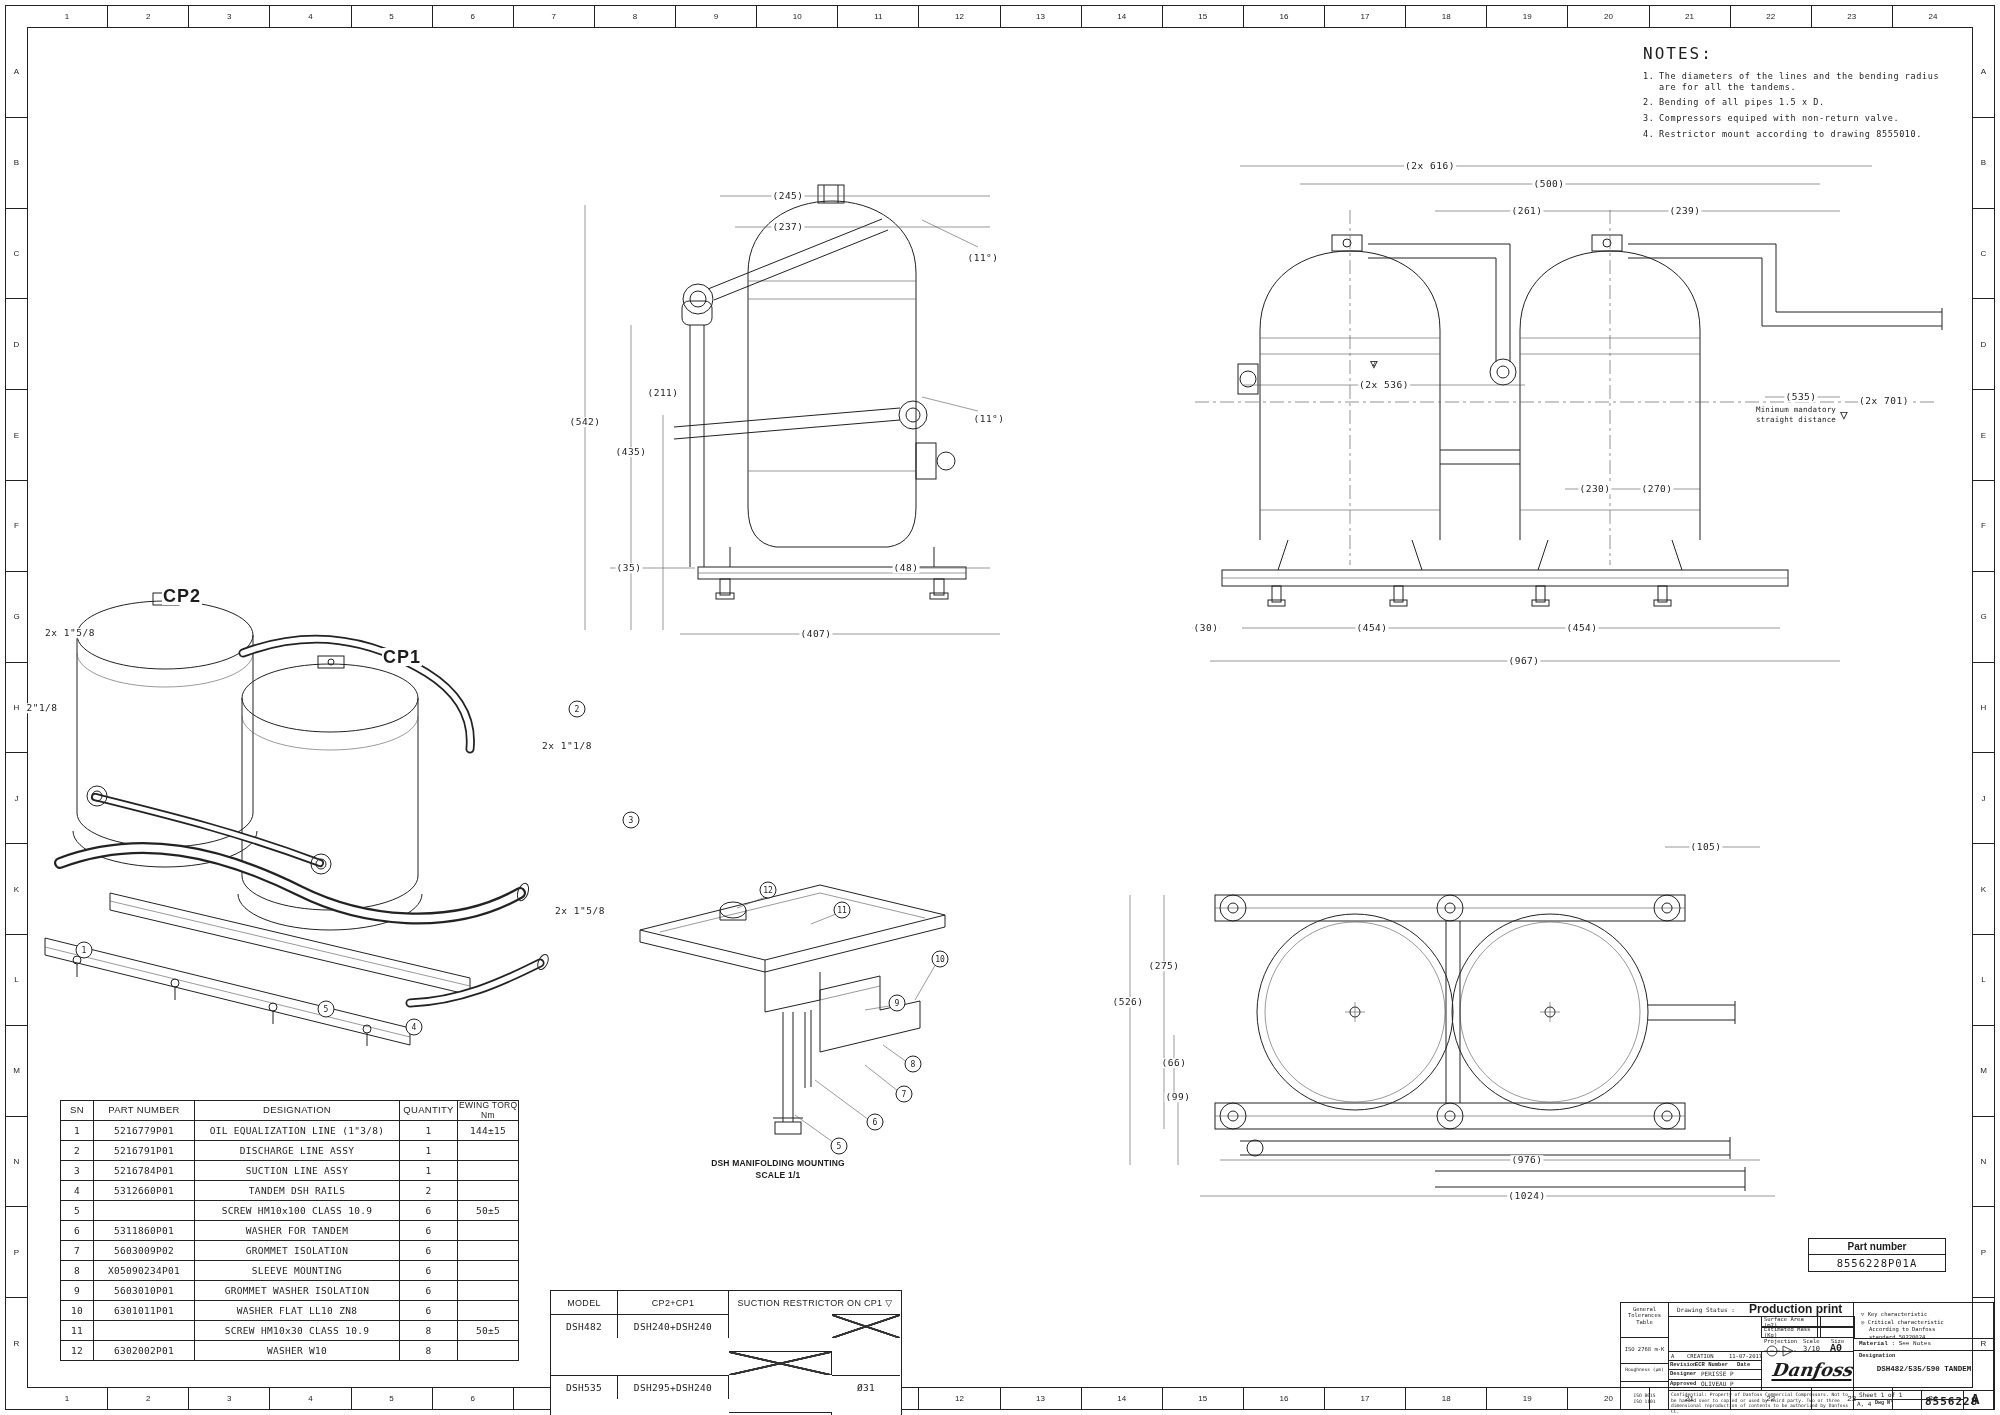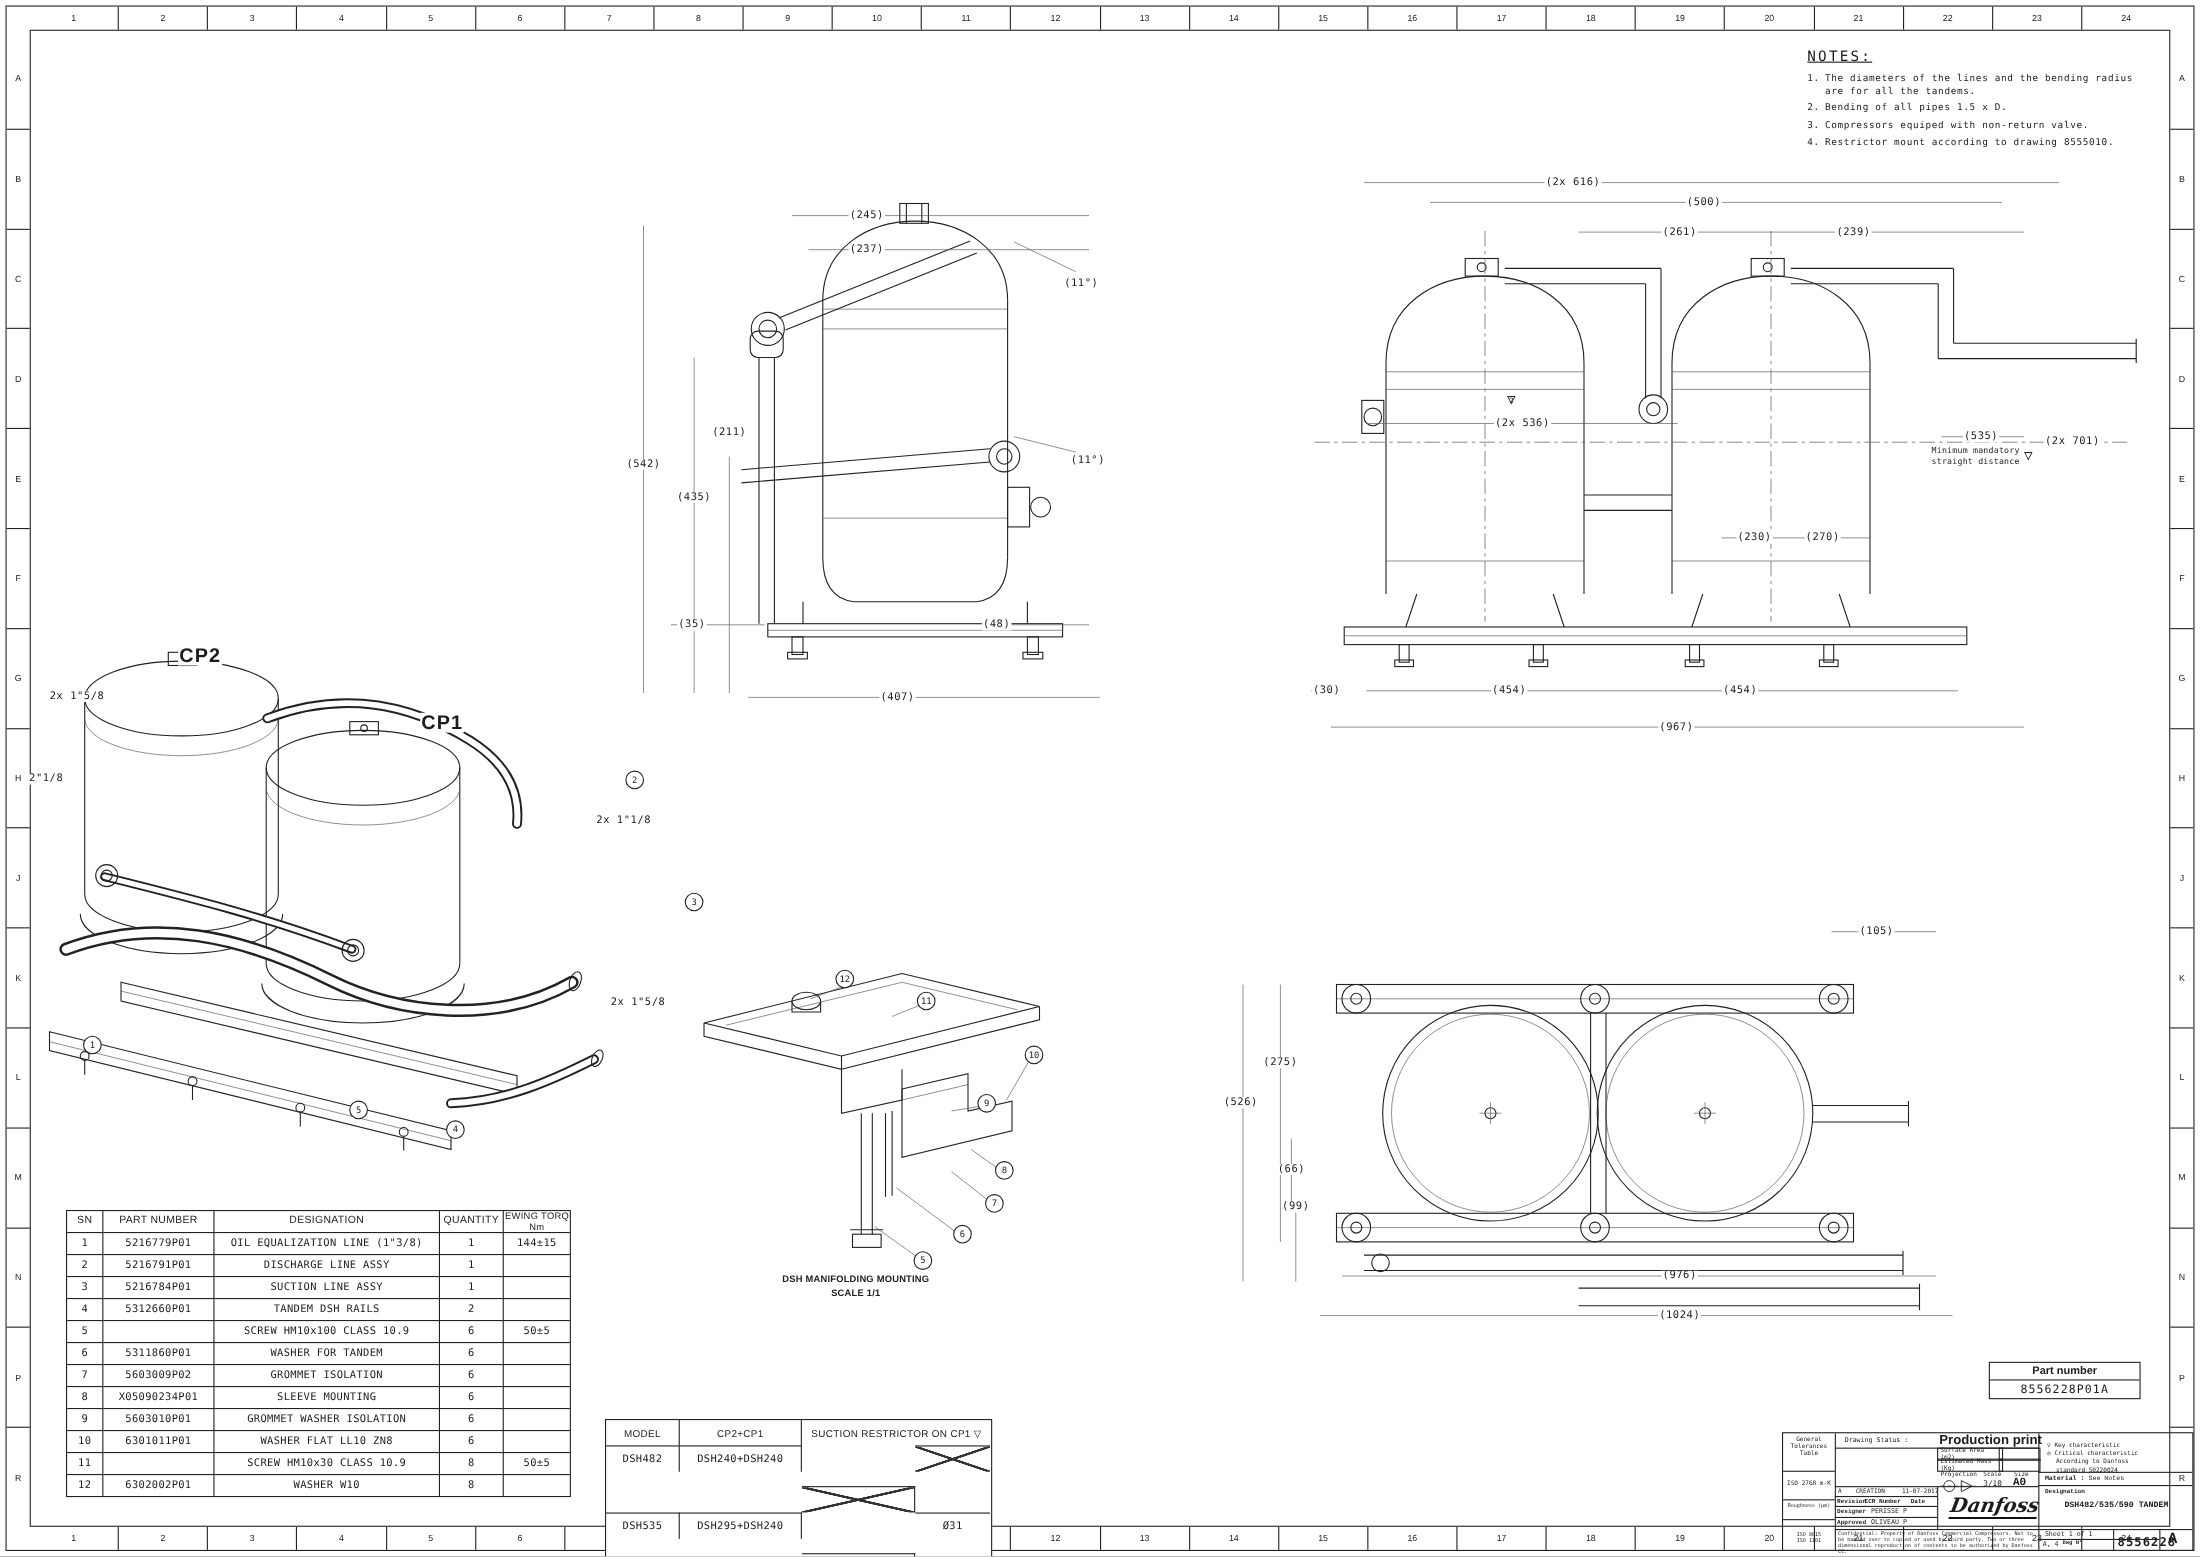--- a/index.html
+++ b/index.html
@@ -11,21 +11,21 @@
   .band{position:absolute;display:flex;font:8px "Liberation Sans",sans-serif;color:#222;}
   .band-h{left:27px;right:27px;height:21px;flex-direction:row;}
   .band-h.top{top:6px;} .band-h.bottom{bottom:6px;}
   .band-v{top:27px;bottom:27px;width:21px;flex-direction:column;}
   .band-v.left{left:6px;} .band-v.right{right:6px;}
   .band .cell{flex:1;display:flex;align-items:center;justify-content:center;}
   .band-h .cell{border-right:1px solid #222;} .band-h .cell:last-child{border-right:none;}
   .band-v .cell{border-bottom:1px solid #222;} .band-v .cell:last-child{border-bottom:none;}
   
   #notes{position:absolute;left:1643px;top:44px;width:300px;font-size:8.5px;letter-spacing:.6px;}
-  #notes .nt{font-size:13px;letter-spacing:2px;text-decoration:underline;margin-bottom:8px;}
+  #notes .nt{font-size:16px;letter-spacing:2px;margin-bottom:8px;}
   #notes .ni{display:flex;margin-bottom:5px;line-height:1.25;}
   #notes .ni .nn{width:16px;flex:none;}
   
   .dim{position:absolute;transform:translate(-50%,-50%);font-size:9.5px;letter-spacing:.5px;
        white-space:nowrap;background:#fff;padding:0 1px;line-height:1;}
   .dim.small{font-size:7.5px;letter-spacing:.2px;}
   .dim.big{font-size:18px;font-weight:bold;font-family:"Liberation Sans",sans-serif;letter-spacing:1px;}
   .dim.caption{font-size:8.5px;font-weight:bold;font-family:"Liberation Sans",sans-serif;letter-spacing:.2px;}
   .balloon{position:absolute;transform:translate(-50%,-50%);width:15px;height:15px;border:1px solid #222;
            border-radius:50%;background:#fff;display:flex;align-items:center;justify-content:center;
@@ -709,21 +709,21 @@
 
     <div class="abs" style="left:2px;top:3px;width:43px;text-align:center">General Tolerances Table</div>
     <div class="abs" style="left:2px;top:43px;width:43px;text-align:center">ISO 2768 m-K</div>
     <div class="abs tiny" style="left:2px;top:64px;width:43px;text-align:center">Roughness (µm)</div>
     <div class="abs tiny" style="left:2px;top:90px;width:43px;text-align:center">
       <span>ISO 8015</span><br>
       <span>ISO 1101</span>
     </div>
 
     <div class="abs" style="left:56px;top:4px;font-size:6px">Drawing Status :</div>
-    <div class="abs" id="tb-status-val" style="left:142px;top:0px">Production print</div>
+    <div class="abs" id="tb-status-val" style="left:128px;top:0px">Production print</div>
 
     <div class="tb-cell" style="left:140px;top:13px;width:56px;height:10px;padding-left:2px">Surface Area (m2)</div>
     <div class="tb-cell" style="left:196px;top:13px;width:36px;height:10px"></div>
     <div class="tb-cell" style="left:140px;top:23px;width:56px;height:10px;padding-left:2px">Estimated Mass (Kg)</div>
     <div class="tb-cell" style="left:196px;top:23px;width:36px;height:10px"></div>
     <div class="abs" style="left:143px;top:35px">Projection</div>
     <svg class="abs" style="left:142px;top:41px" width="34" height="14" viewBox="0 0 34 14">
       <line x1="1" y1="7" x2="33" y2="7" stroke="#222" stroke-width=".6" stroke-dasharray="4 2"></line>
       <circle cx="9" cy="7" r="5" fill="none" stroke="#222" stroke-width=".8"></circle>
       <path d="M20,2 L30,7 L20,12 Z" fill="none" stroke="#222" stroke-width=".8"></path>

